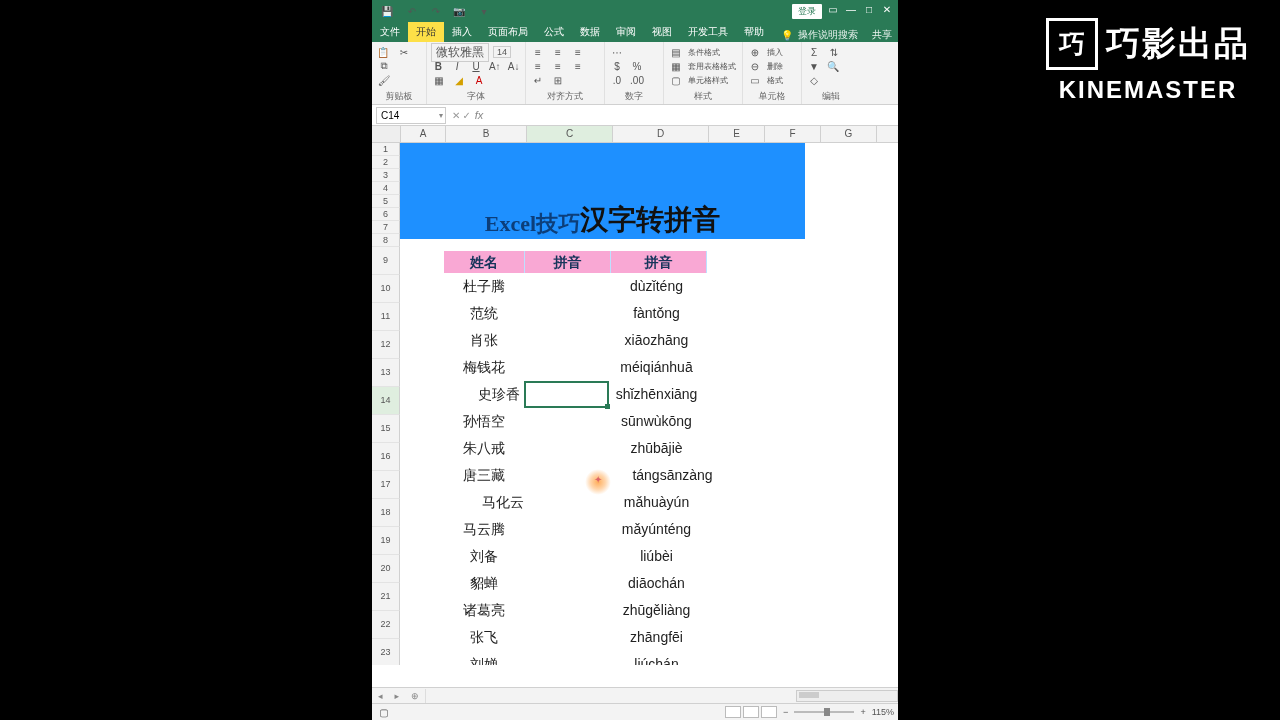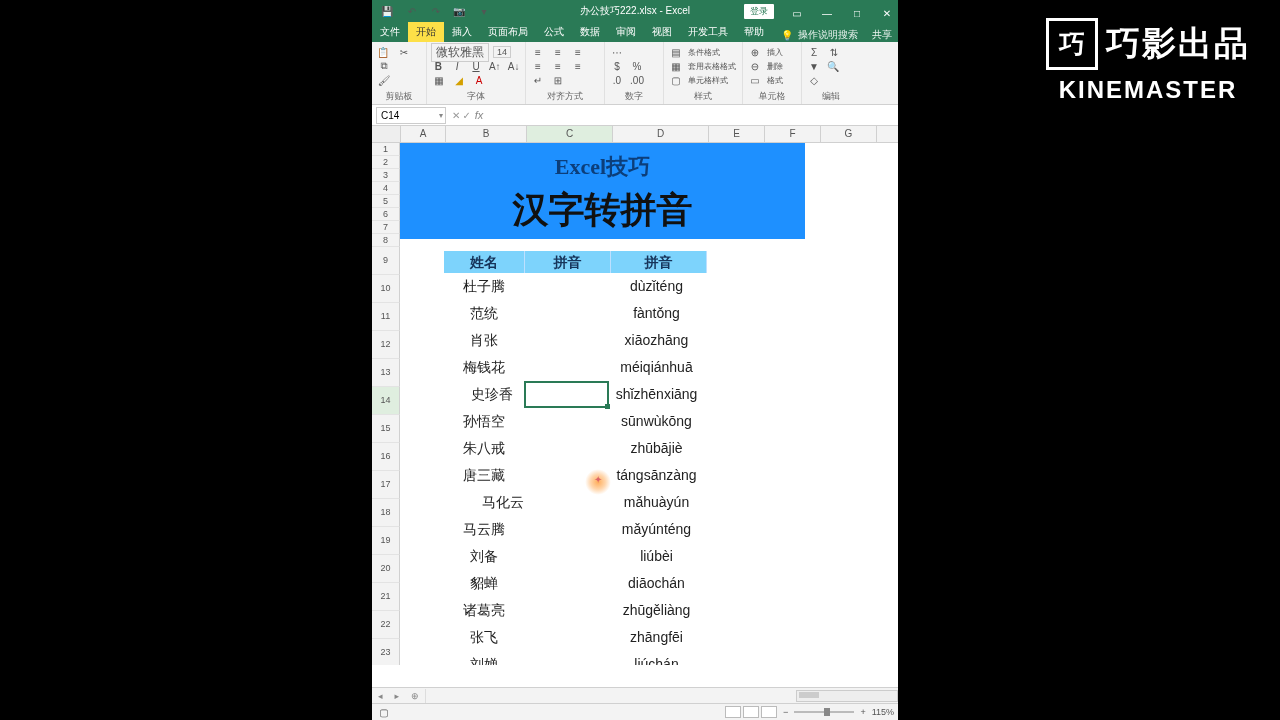--- a/index.html
+++ b/index.html
@@ -2,21 +2,21 @@
 <html><head>
 <meta charset="utf-8">
 <style>
   html,body{margin:0;padding:0;width:1280px;height:720px;background:#000;font-family:"Microsoft YaHei",Arial,sans-serif;overflow:hidden}
   .stage{position:absolute;left:372px;top:0;width:526px;height:720px;background:#fff}
   
   .titlebar{height:22px;background:#2a7a56;display:flex;align-items:center;color:#fff;font-size:10px;position:relative}
   .tb-left{display:flex;gap:8px;padding-left:8px}
   .tb-left span{opacity:.9}
   .tb-center{position:absolute;left:0;right:0;text-align:center;pointer-events:none;font-size:10px}
-  .tb-right{margin-left:auto;display:flex;align-items:flex-end;gap:16px;padding-right:4px}
+  .tb-right{margin-left:auto;display:flex;align-items:flex-start;gap:4px;padding-right:4px}
   .login-badge{background:#fff;color:#2a7a56;padding:1px 6px;font-size:9px;border-radius:1px}
   .winbtn{width:14px;text-align:center}
   
   .tabs{height:20px;background:#2a7a56;display:flex;align-items:flex-end;font-size:10px;color:#fff}
   .tab{padding:3px 8px;cursor:pointer}
   .tab.active{background:#fde047;color:#333}
   .tabs .help{margin-left:auto;display:flex;align-items:center;gap:4px;padding-right:6px;color:#e8f3ee}
   .help .bulb{font-size:10px}
   
   .ribbon{height:62px;background:#f3f3f3;border-bottom:1px solid #d0d0d0;display:flex;font-size:9px;color:#555}
@@ -36,24 +36,24 @@
   .corner{width:28px;border-right:1px solid #d0d0d0;background:#eee}
   .ch{border-right:1px solid #d0d0d0;text-align:center;line-height:16px}
   .ch.sel{background:#dfeedf}
   
   .grid{position:relative;height:522px;overflow:hidden}
   .rowhdrs{position:absolute;left:0;top:0;width:28px}
   .rh{height:12px;border-bottom:1px solid #e3e3e3;border-right:1px solid #d0d0d0;background:#f3f3f3;font-size:9px;color:#555;text-align:center;line-height:12px}
   .rh.tall{height:27px;line-height:27px}
   .rh.sel{background:#dfeedf}
   .cells{position:absolute;left:28px;top:0;right:0}
-  .banner{position:absolute;left:0;top:0;width:405px;height:96px;background:#1e90ff;display:flex;flex-direction:column;align-items:center;justify-content:center}
+  .banner{position:absolute;left:0;top:0;width:405px;height:96px;background:#1e90ff;display:flex;align-items:flex-end;justify-content:center}
   .banner .b1{font-size:22px;font-weight:bold;font-family:"SimSun",serif;color:#0c3e7a;margin-top:4px}
-  .banner .b2{font-size:36px;font-weight:bold;font-family:"SimHei",sans-serif;color:#111;margin-top:4px}
-  .hdrrow{position:absolute;left:44px;top:108px;height:22px;display:flex;background:#7dd3fc}
+  .banner .b2{font-size:28px;font-weight:bold;font-family:"SimHei",sans-serif;color:#111;margin-top:4px}
+  .hdrrow{position:absolute;left:44px;top:108px;height:22px;display:flex;background:#f9a8d4}
   .hdrrow div{text-align:center;line-height:22px;font-size:14px;font-weight:bold;color:#16345a;border-right:1px solid #bde0ff}
   .datacell{position:absolute;text-align:center;font-size:14px;color:#222}
   .selcell{position:absolute;border:2px solid #2a7a56;background:#fff;box-sizing:border-box}
   .selcell::after{content:"";position:absolute;right:-3px;bottom:-3px;width:5px;height:5px;background:#2a7a56}
   .cursor-glow{position:absolute;width:26px;height:26px;border-radius:50%;background:radial-gradient(circle,#ffad5a 0%,rgba(255,173,90,.5) 40%,rgba(255,173,90,0) 70%);pointer-events:none}
   .cursor-glow::after{content:"✦";position:absolute;left:9px;top:5px;font-size:10px;color:#d66}
   
   .sheettabs{position:absolute;left:0;right:0;bottom:16px;height:16px;background:#f3f3f3;border-top:1px solid #d0d0d0;display:flex;align-items:center;font-size:9px;color:#555}
   .stnav{padding:0 6px;color:#888}
   .st{padding:2px 6px;border-right:1px solid #ddd;background:#fff;cursor:pointer;white-space:nowrap}
@@ -80,21 +80,20 @@
 <div class="stage">
 
   <div class="titlebar">
     <div class="tb-left">
       <span class="ico">💾</span>
       <span class="ico">↶</span>
       <span class="ico">↷</span>
       <span class="ico">📷</span>
       <span class="ico">▾</span>
     </div>
-    <div class="tb-center">办公技巧222.xlsx - Excel</div>
     <div class="tb-right">
       <span class="login-badge">登录</span>
       <span class="winbtn">▭</span>
       <span class="winbtn">—</span>
       <span class="winbtn">□</span>
       <span class="winbtn">✕</span>
     </div>
   </div>
 
   <div class="tabs" id="ribbon-tabs">
@@ -295,28 +294,28 @@
       <div class="selcell" style="left:124px;top:238px;width:85px;height:27px"></div>
       <div class="cursor-glow" style="left:185px;top:326px"></div>
     <div class="datacell" style="left: 44px; top: 135px; width: 80px;">杜子腾</div>
         <div class="datacell" style="left: 209px; top: 135px; width: 95px;">dùzǐténg</div>
         <div class="datacell" style="left: 44px; top: 162px; width: 80px;">范统</div>
         <div class="datacell" style="left: 209px; top: 162px; width: 95px;">fàntǒng</div>
         <div class="datacell" style="left: 44px; top: 189px; width: 80px;">肖张</div>
         <div class="datacell" style="left: 209px; top: 189px; width: 95px;">xiāozhāng</div>
         <div class="datacell" style="left: 44px; top: 216px; width: 80px;">梅钱花</div>
         <div class="datacell" style="left: 209px; top: 216px; width: 95px;">méiqiánhuā</div>
-        <div class="datacell" style="left: 52px; top: 243px; width: 80px;">史珍香</div>
+        <div class="datacell" style="left: 40px; top: 243px; width: 80px; text-align: right;">史珍香</div>
         <div class="datacell" style="left: 209px; top: 243px; width: 95px;">shǐzhēnxiāng</div>
         <div class="datacell" style="left: 44px; top: 270px; width: 80px;">孙悟空</div>
         <div class="datacell" style="left: 209px; top: 270px; width: 95px;">sūnwùkōng</div>
         <div class="datacell" style="left: 44px; top: 297px; width: 80px;">朱八戒</div>
         <div class="datacell" style="left: 209px; top: 297px; width: 95px;">zhūbājiè</div>
         <div class="datacell" style="left: 44px; top: 324px; width: 80px;">唐三藏</div>
-        <div class="datacell" style="left: 209px; top: 324px; width: 95px;">tángsānzàng</div>
+        <div class="datacell" style="left: 225px; top: 324px; width: 95px;">tángsānzàng</div>
         <div class="datacell" style="left: 44px; top: 351px; width: 80px; text-align: right;">马化云</div>
         <div class="datacell" style="left: 209px; top: 351px; width: 95px;">mǎhuàyún</div>
         <div class="datacell" style="left: 44px; top: 378px; width: 80px;">马云腾</div>
         <div class="datacell" style="left: 209px; top: 378px; width: 95px;">mǎyúnténg</div>
         <div class="datacell" style="left: 44px; top: 405px; width: 80px;">刘备</div>
         <div class="datacell" style="left: 209px; top: 405px; width: 95px;">liúbèi</div>
         <div class="datacell" style="left: 44px; top: 432px; width: 80px;">貂蝉</div>
         <div class="datacell" style="left: 209px; top: 432px; width: 95px;">diāochán</div>
         <div class="datacell" style="left: 44px; top: 459px; width: 80px;">诸葛亮</div>
         <div class="datacell" style="left: 209px; top: 459px; width: 95px;">zhūgěliàng</div>

